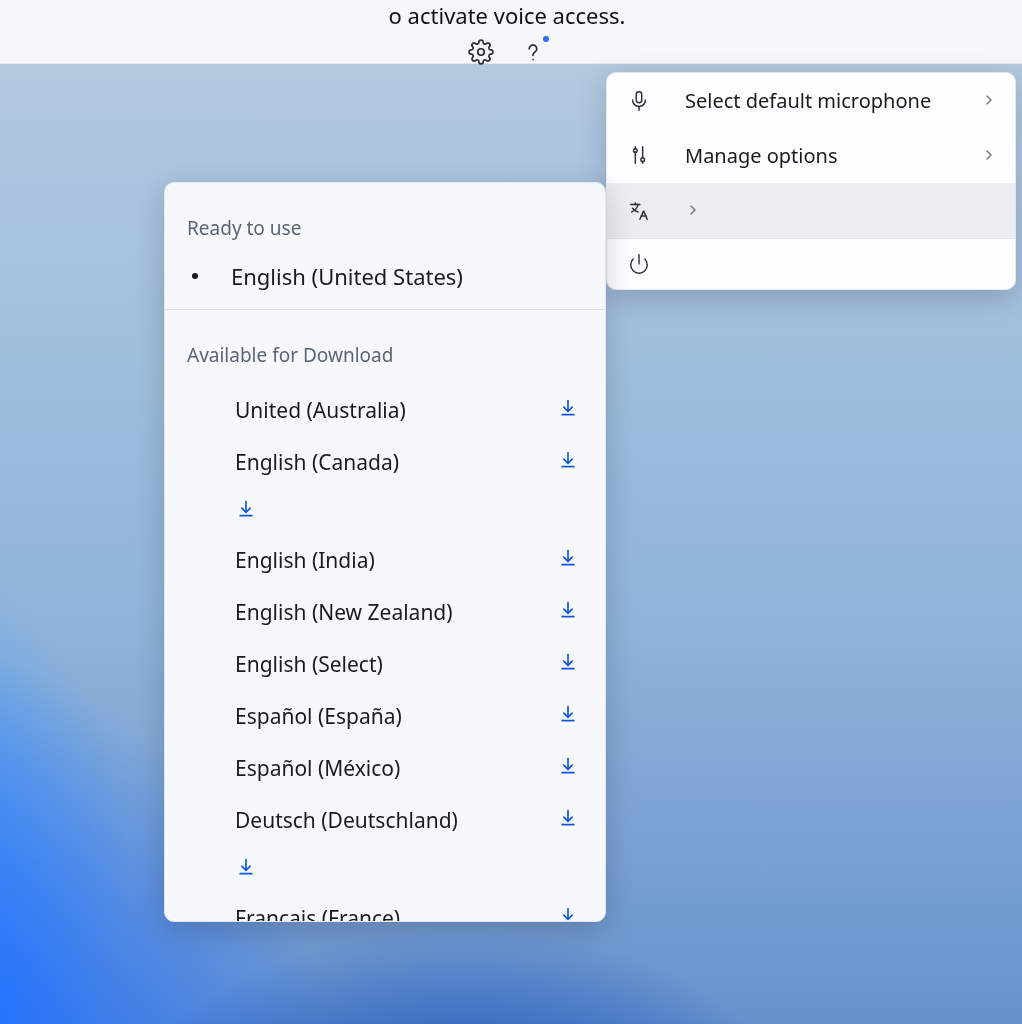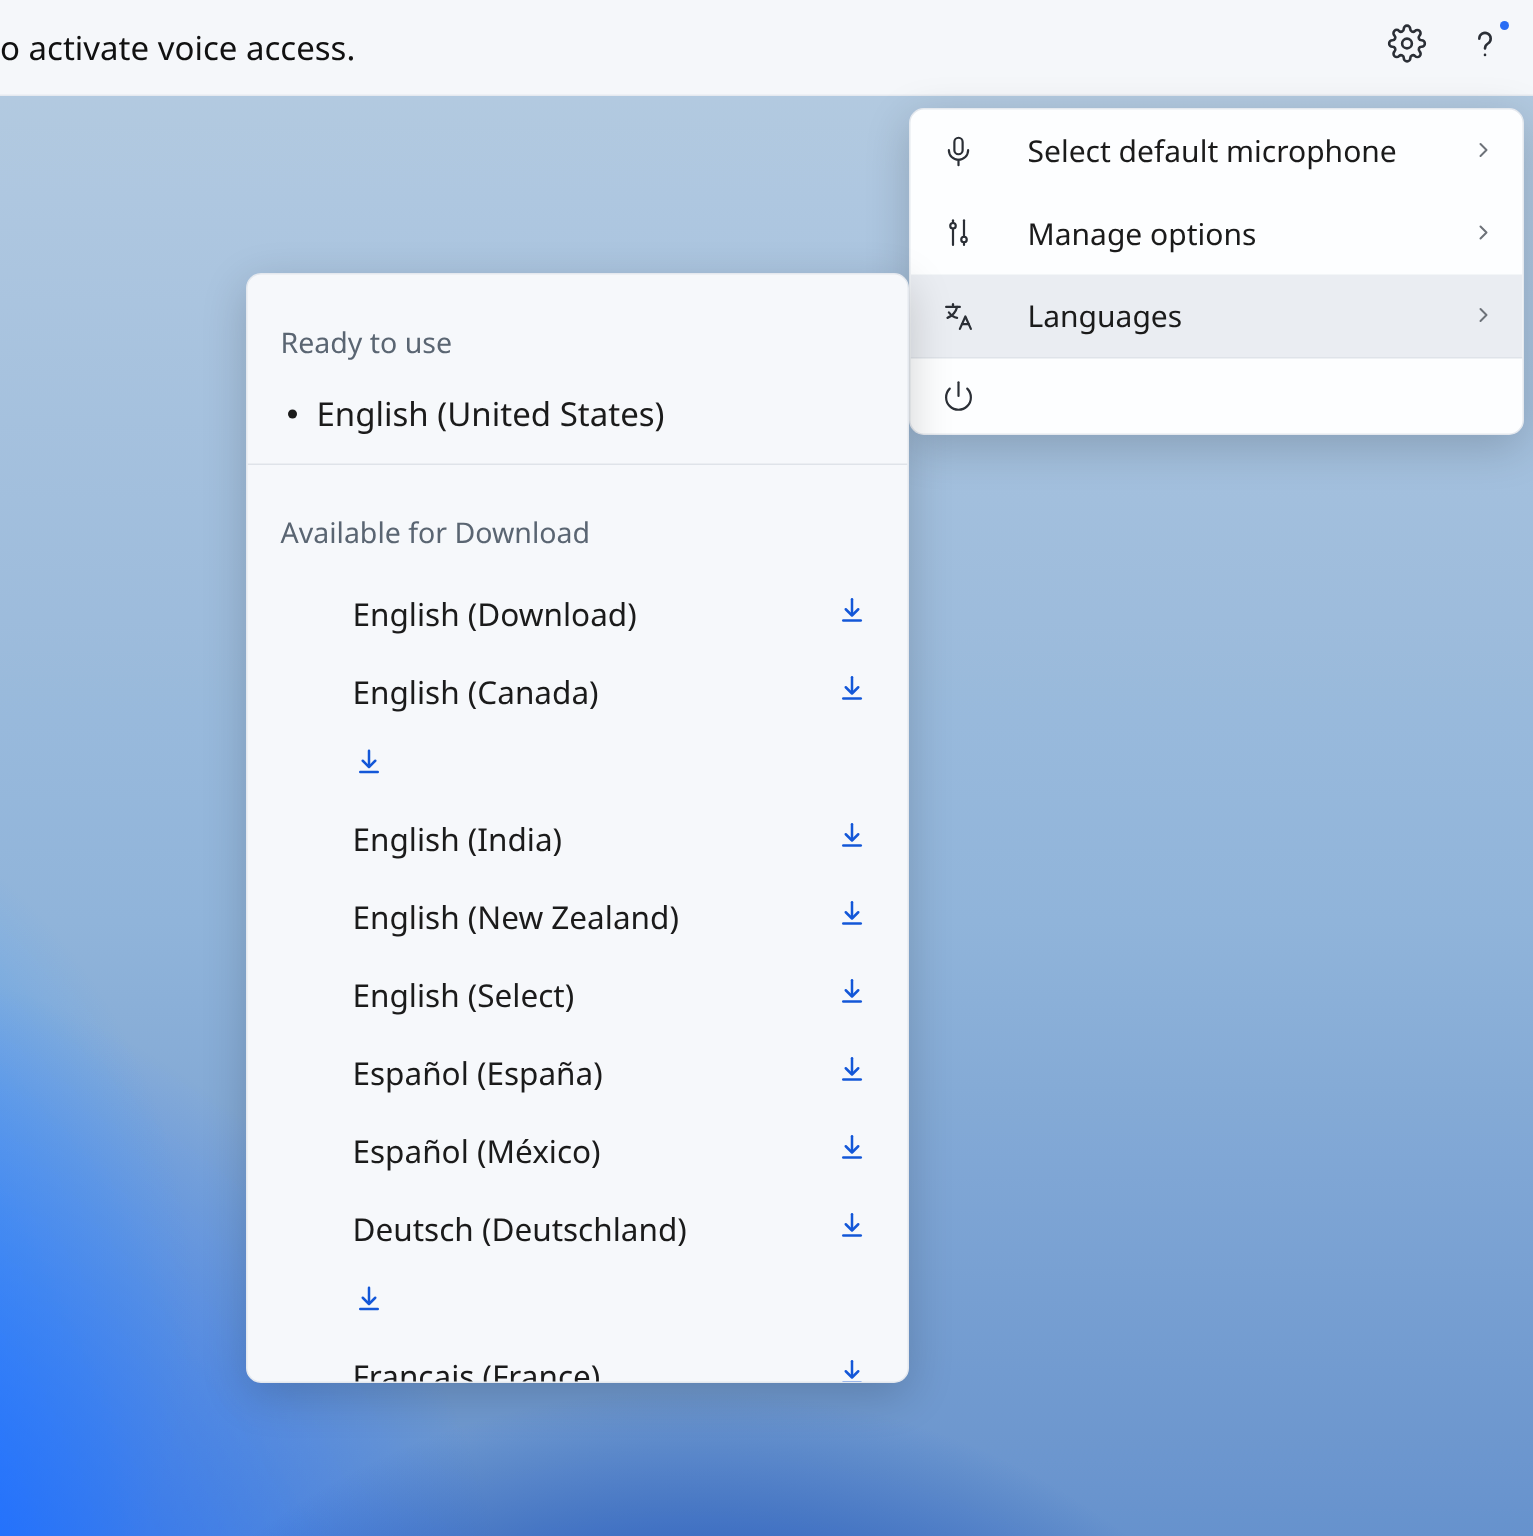--- a/index.html
+++ b/index.html
@@ -40,20 +40,21 @@
   }
 
   
   .topbar {
     position: absolute; top:0; left:0; right:0; height:64px;
     display:flex; align-items:center; justify-content:space-between;
     padding: 0 8px 0 0;
     background: #f5f7fa;
     border-bottom: 1px solid #e5e9ef;
     z-index: 30;
+    flex-direction: column;
   }
   .topbar .title {
     font-size: 22px;
     color: #111;
     padding-left: 0;
   }
   .topbar .actions { display:flex; align-items:center; gap:4px; }
   .icon-btn {
     width:48px; height:48px; display:flex; align-items:center; justify-content:center;
     border-radius: 8px;
@@ -96,21 +97,21 @@
     background: var(--panel-bg);
     border: 1px solid #e4e8ee;
     z-index: 50;
     overflow: hidden;
   }
   .lang-panel .section-head {
     font-size: 19px; color:#5a6572;
     padding: 32px 22px 8px;
   }
   .lang-panel .ready-item {
-    display:flex; align-items:center; gap:8px;
+    display:flex; align-items:center; gap:28px;
     padding: 12px 22px 18px 22px;
     font-size: 22px;
   }
   .lang-panel .ready-item .bullet {
     width:16px; display:flex; justify-content:center; color:#1b1b1b;
   }
   .lang-panel .ready-item .nm { flex:1; }
   .lang-panel .divider { height:1px; background: var(--divider); }
 
   .lang-list { padding: 8px 0 14px; }
@@ -197,21 +198,20 @@
     <span class="lead">
       <svg class="svg" viewBox="0 0 24 24" stroke-linecap="round" stroke-linejoin="round">
         <path d="M3 5h10"></path>
         <path d="M8 3v2"></path>
         <path d="M11 5c-1 4-3.5 6.5-7 8"></path>
         <path d="M5 9c1.5 2 3.5 3.5 6 4"></path>
         <path d="M13 21l4-9 4 9"></path>
         <path d="M14.5 17.5h5"></path>
       </svg>
     </span>
-    <span class="label">Languages</span>
     <span class="chev">
       <svg viewBox="0 0 24 24" fill="none" stroke="currentColor" stroke-width="2" stroke-linecap="round" stroke-linejoin="round">
           <polyline points="9 18 15 12 9 6"></polyline>
         </svg>
     </span>
   </div>
 
   <div class="separator"></div>
 
   <div class="item">
@@ -232,21 +232,21 @@
           <circle cx="4" cy="4" r="3" fill="#1b1b1b"></circle>
         </svg>
     </span>
     <span class="nm">English (United States)</span>
   </div>
   <div class="divider"></div>
   <div class="section-head">Available for Download</div>
 
   <div class="lang-list" id="lang-list">
       <div class="lang-item">
-    <span>English (Download)</span>
+    <span>United (Australia)</span>
     <span class="download">
       <span>
         <svg viewBox="0 0 24 24" fill="none" stroke="currentColor" stroke-width="2" stroke-linecap="round" stroke-linejoin="round">
           <line x1="12" y1="3" x2="12" y2="15"></line>
           <polyline points="7 11 12 16 17 11"></polyline>
           <line x1="5" y1="20" x2="19" y2="20"></line>
         </svg>
       </span>
     </span>
   </div>

